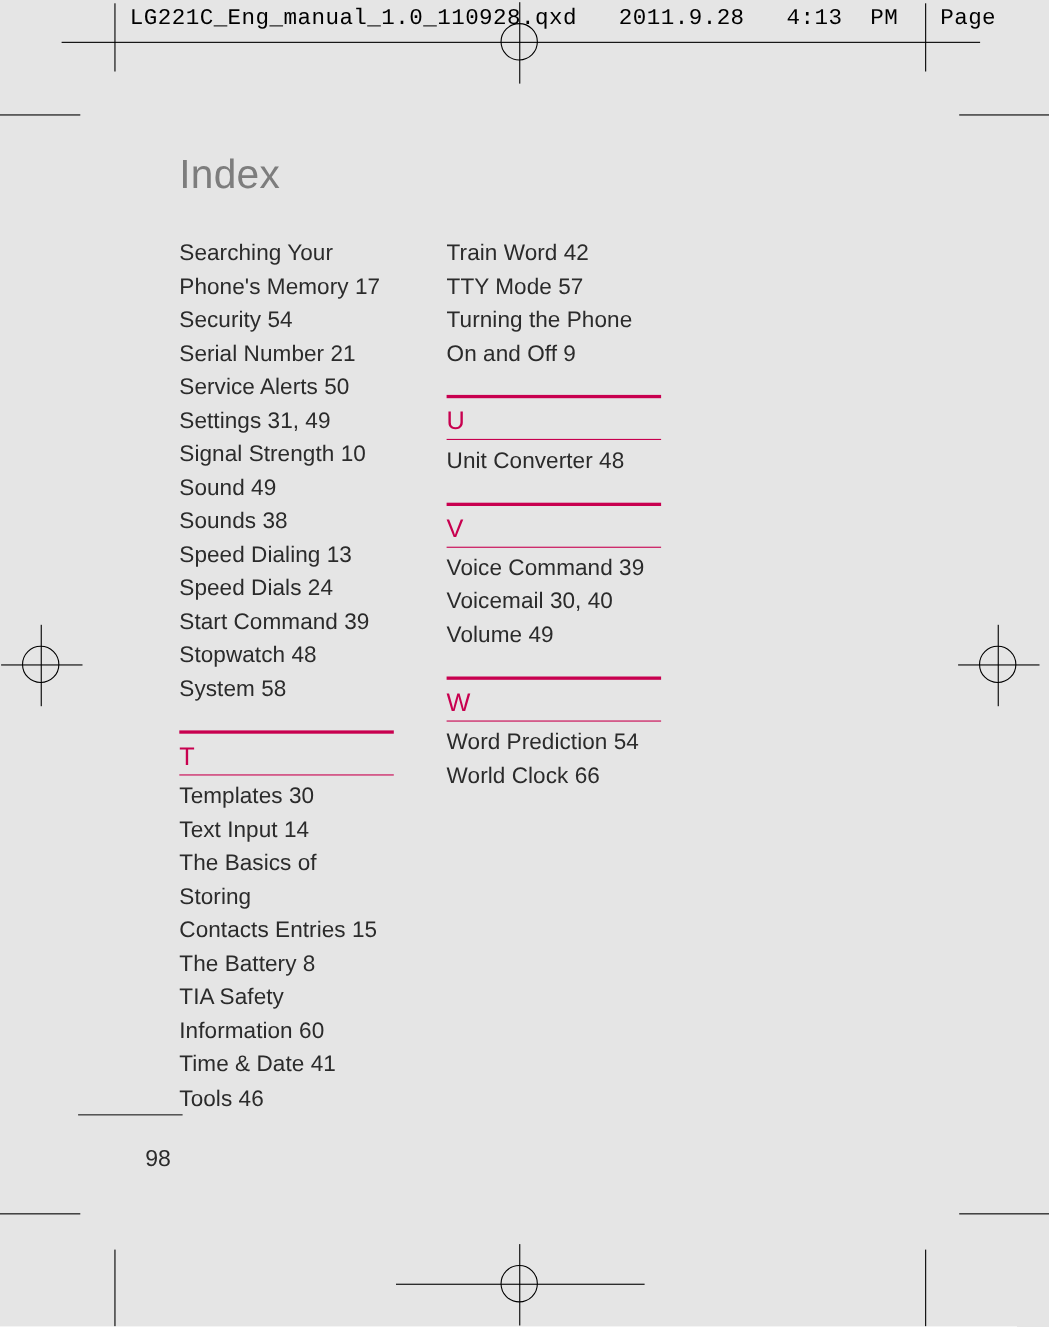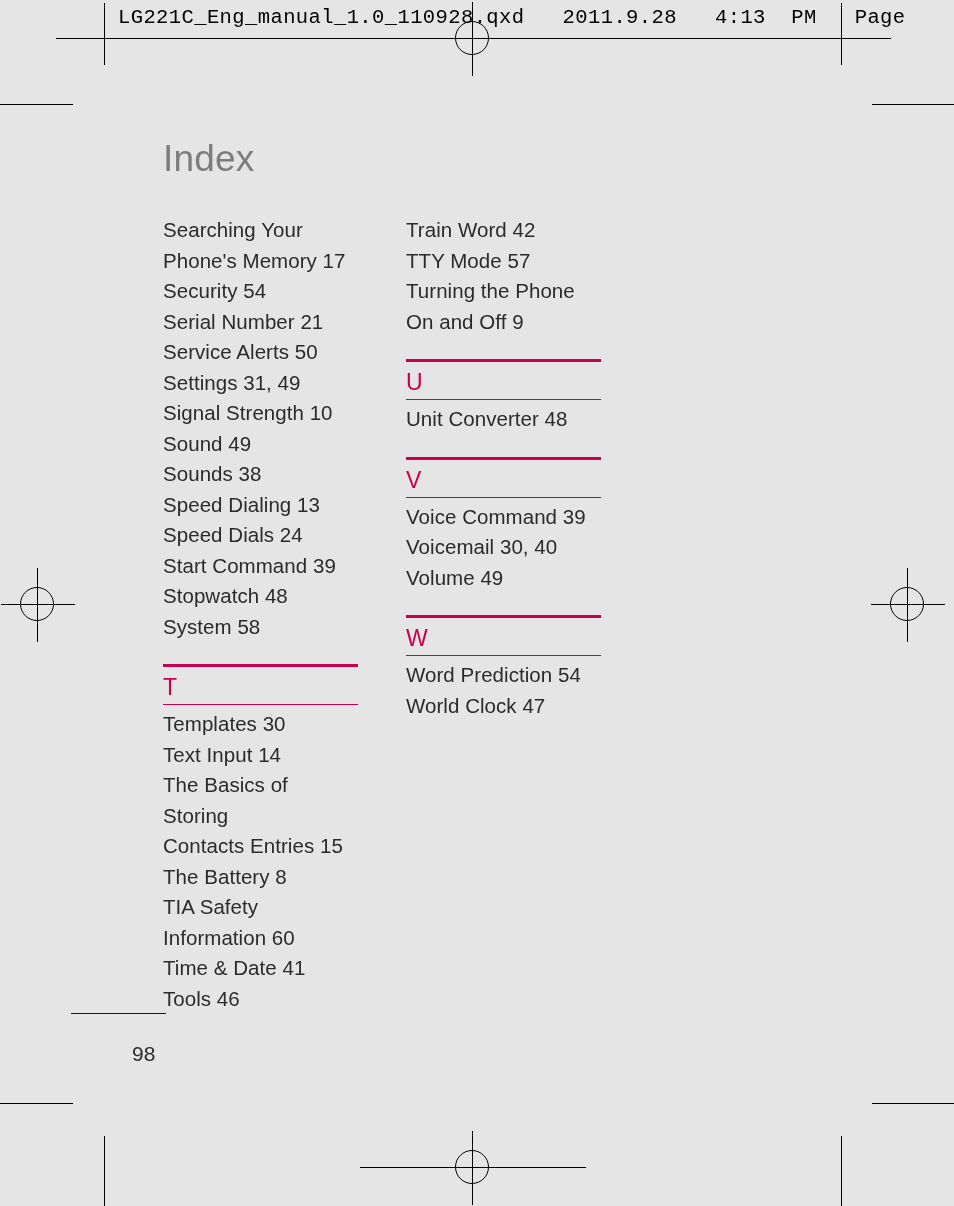--- a/index.html
+++ b/index.html
@@ -275,21 +275,21 @@
           </div>
           <p class="entry">Voice Command 39</p>
           <p class="entry">Voicemail 30, 40</p>
           <p class="entry">Volume 49</p>
           <div class="section-head">
             <div class="rule-top"></div>
             <div class="letter">W</div>
             <div class="rule-bottom"></div>
           </div>
           <p class="entry">Word Prediction 54</p>
-          <p class="entry">World Clock 47</p>
+          <p class="entry">World Clock 66</p>
         </div>
     </div>
   </div>
 
   <div id="footer-rule"></div>
   <div id="page-number">98</div>
 
 </div>
 
 </body></html>

